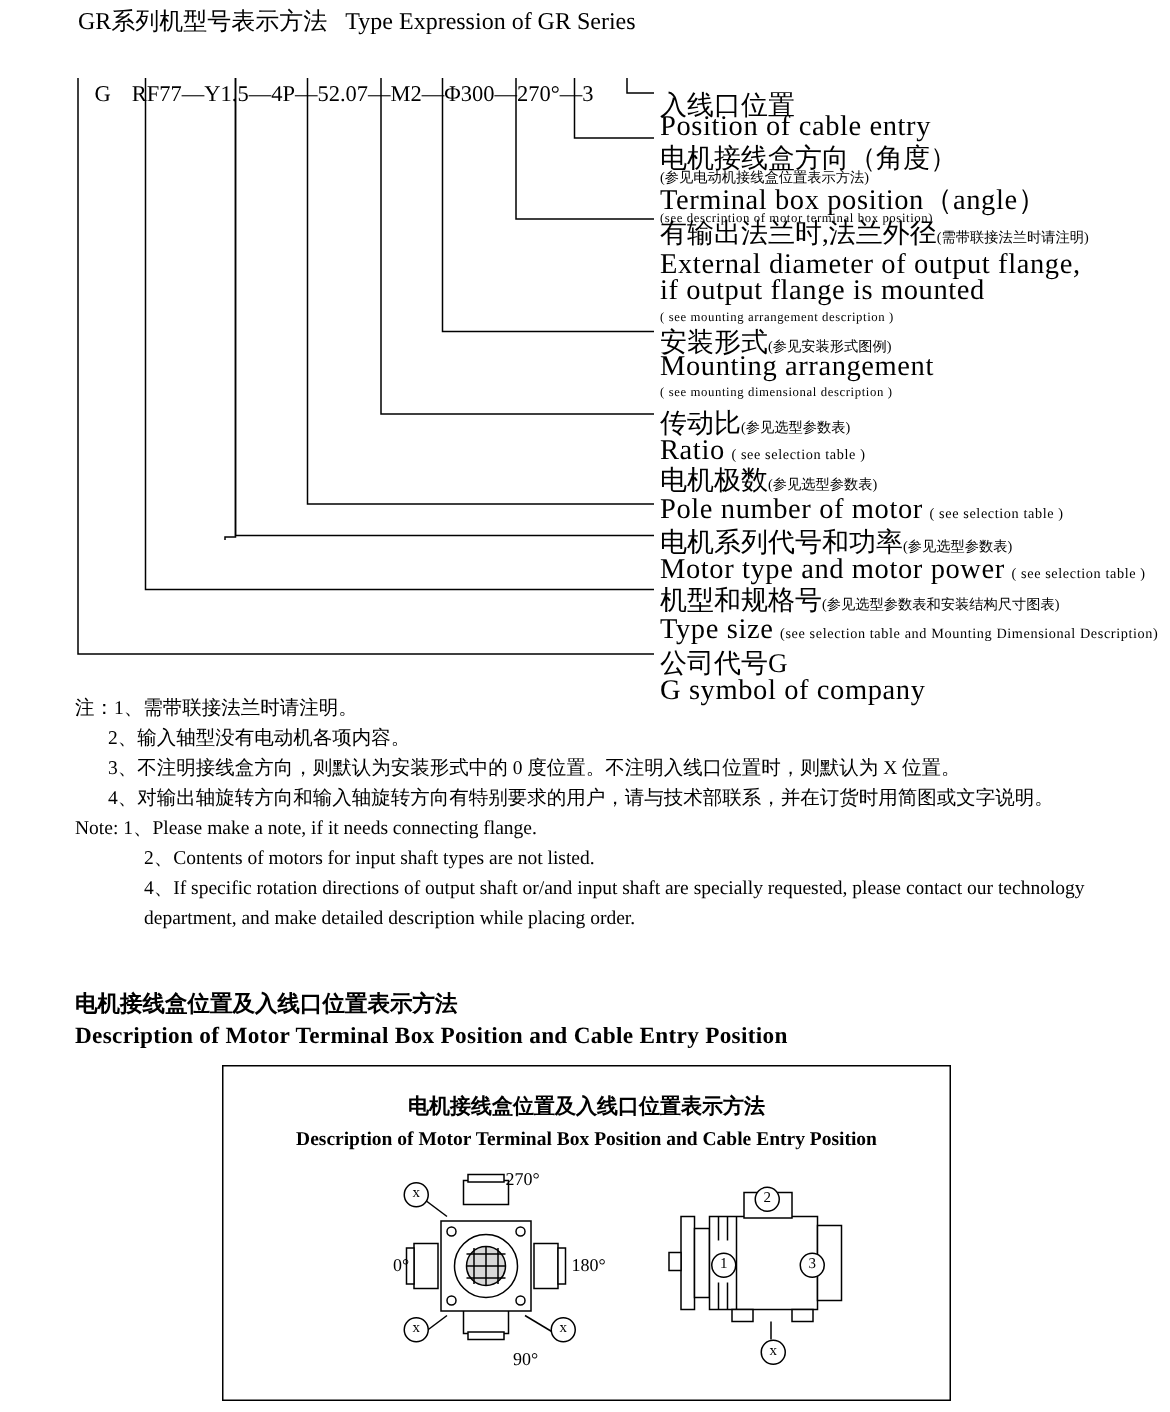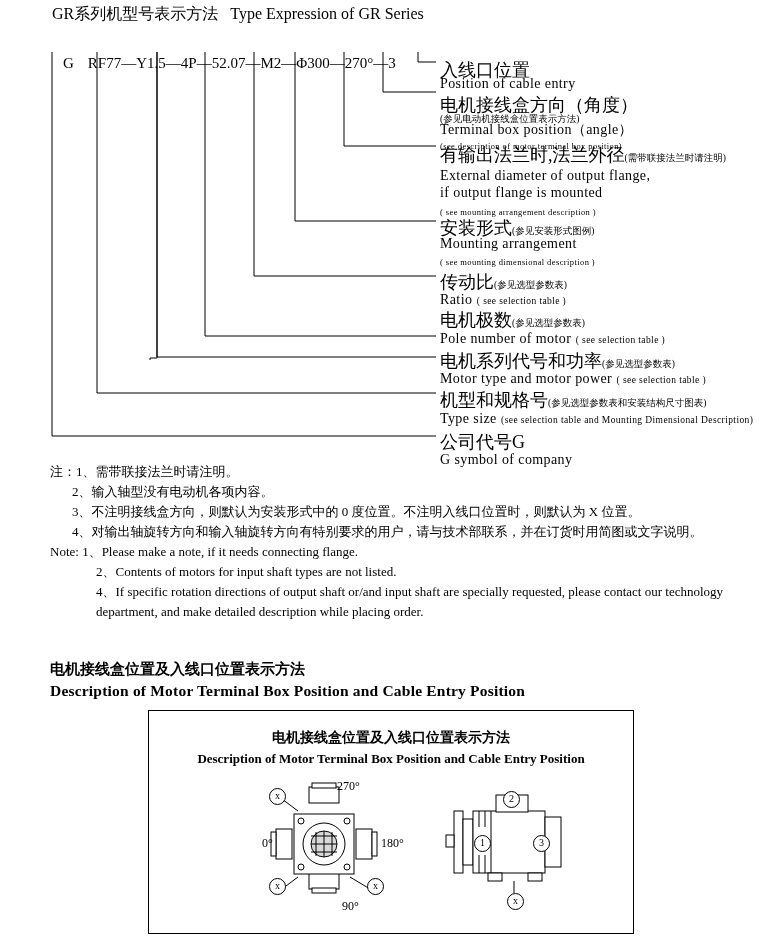--- a/index.html
+++ b/index.html
@@ -28,21 +28,21 @@
     font-size:15px;white-space:pre;
   }
   .code-line span{display:inline-block;}
 
   
   .lines{position:absolute;left:0;top:0;width:780px;height:941px;pointer-events:none;}
 
   
   .desc{position:absolute;left:440px;white-space:nowrap;}
   .cn{font-family:"Liberation Serif", serif;font-size:18px;}
-  .en{font-family:"Liberation Serif", serif;font-size:14px;letter-spacing:.4px;}
+  .en{font-family:"Liberation Serif", serif;font-size:19px;letter-spacing:.4px;}
   .small{font-size:9.5px;}
   .smaller{font-size:8.5px;text-align:right;}
 
   
   .notes{position:absolute;left:50px;top:462px;width:700px;}
   .notes div{
     font-family:"Liberation Serif", serif;
     font-size:13px;line-height:20px;white-space:nowrap;
   }
   .notes .indent1{padding-left:0px;}

